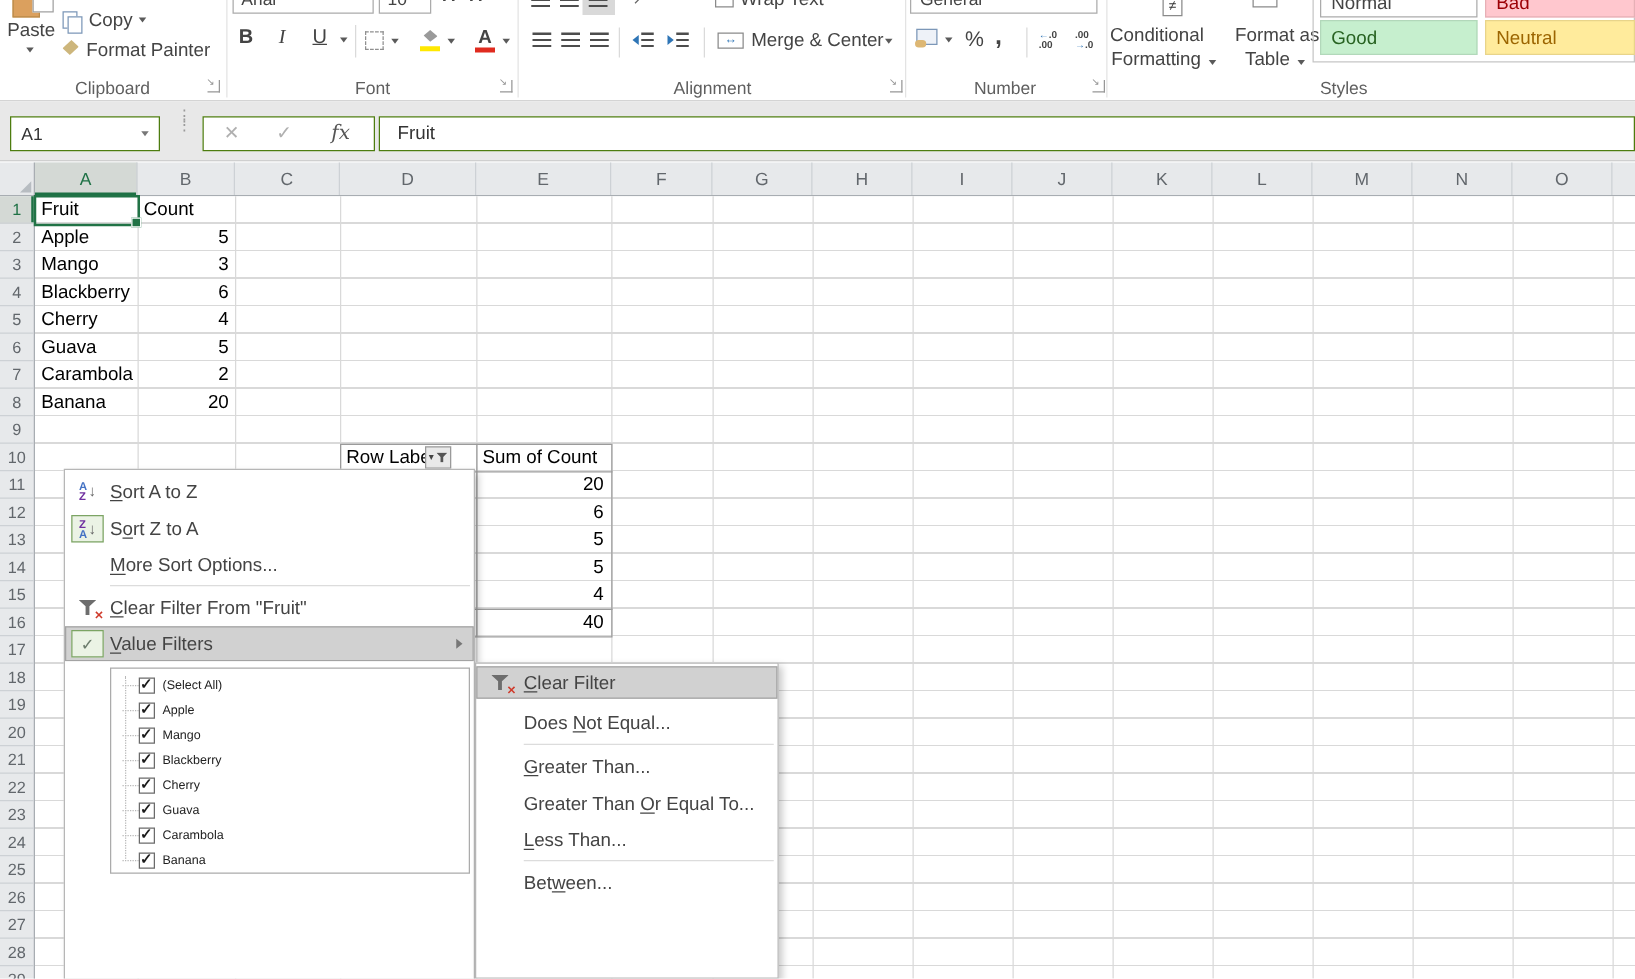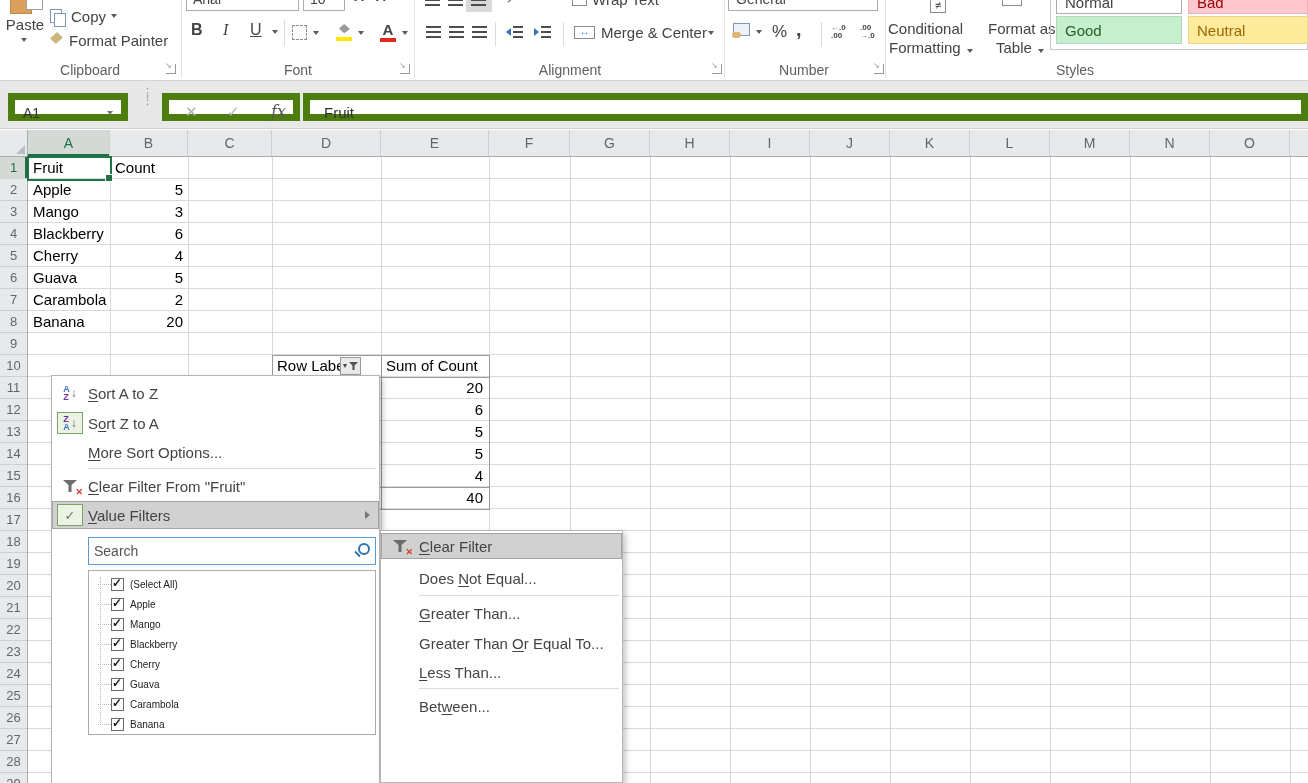--- a/index.html
+++ b/index.html
@@ -18,21 +18,21 @@
   .bars{width:15px;height:12px;background:repeating-linear-gradient(to bottom,#4d4d4d 0 2px,transparent 2px 5px)}
   .bluetri-l{width:0;height:0;border-right:5px solid #2e75b6;border-top:4px solid transparent;border-bottom:4px solid transparent}
   .bluetri-r{width:0;height:0;border-left:5px solid #2e75b6;border-top:4px solid transparent;border-bottom:4px solid transparent}
   .incdec{display:flex;flex-direction:column;font-size:8px;line-height:8px;color:#444;font-weight:bold}
   .incdec .bl{color:#2e75b6}
   .pgicon{width:10px;height:12px;background:#fff;border:1px solid #7c97b8;position:relative}
   .pgicon::after{content:"";position:absolute;left:3px;top:3px;width:10px;height:12px;background:#fff;border:1px solid #7c97b8}
   .stylecell{position:absolute;box-sizing:border-box;border:1px solid #ababab;padding-left:8px;font-size:15px}
   
   .fbar{position:absolute;left:0;top:81px;width:1308px;height:48px;background:#e8e8e8;border-bottom:1px solid #cfcfcf;box-sizing:border-box}
-  .fwhite{position:absolute;background:#fff;border:7px solid #4d7c0f;box-sizing:border-box}
+  .fwhite{position:absolute;background:#fff;border:1px solid #4d7c0f;box-sizing:border-box}
   
   .corner{position:absolute;left:0;top:130px;width:28px;height:27px;background:#e7e9eb;border-right:1px solid #a8adb2;border-bottom:1px solid #a8adb2;box-sizing:border-box}
   .corner::after{content:"";position:absolute;right:2px;bottom:2px;border-left:9px solid transparent;border-bottom:9px solid #b7bcc1}
   .colhdr{position:absolute;left:28px;top:130px;height:27px;display:flex;background:#e7e9eb;border-bottom:1px solid #a8adb2;box-sizing:border-box}
   .colhdr>span{display:block;height:26px;line-height:26px;text-align:center;font-size:14px;color:#62676c;border-right:1px solid #cdd1d5;box-sizing:border-box;flex:none}
   .colhdr>span.sel{background:#d4d9d5;color:#1e7145;box-shadow:inset 0 -2px 0 #1e7145}
   .rowhdr{position:absolute;left:0;top:157px;width:28px;background:#e7e9eb;border-right:1px solid #a8adb2;box-sizing:border-box}
   .rowhdr>span{display:block;height:22px;line-height:21px;text-align:center;font-size:13px;color:#62676c;border-bottom:1px solid #cdd1d5;box-sizing:border-box}
   .rowhdr>span.sel{background:#d4d9d5;color:#1e7145;box-shadow:inset -2px 0 0 #1e7145}
   .gridbody{position:absolute;left:28px;top:157px;width:1280px;height:626px;
@@ -379,24 +379,20 @@
     </div>
     <div class="mi hl" style="height:28px">
       <span class="ic">
           <span class="gbox">
             <span class="vfcheck">✓</span>
           </span>
         </span>
       <span><span class="k">V</span><span>alue Filters</span></span>
       <span class="rarrow"></span>
     </div>
-    <div class="searchwrap">
-      <input type="text" placeholder="Search" style="">
-      <span class="mag"></span>
-    </div>
     <div class="flist">
       <div class="vdots"></div>
       <div class="li">
           <span class="tw"></span>
           <span class="cbx"></span>
           <span>(Select All)</span>
         </div>
       <div class="li">
           <span class="tw"></span>
           <span class="cbx"></span>

